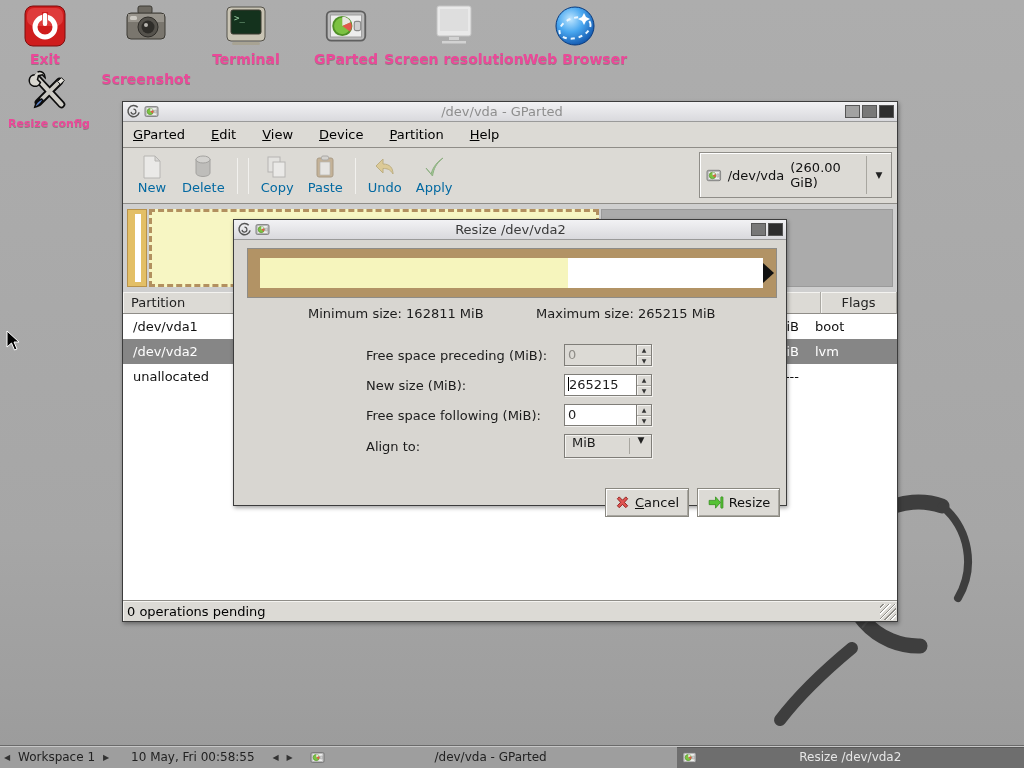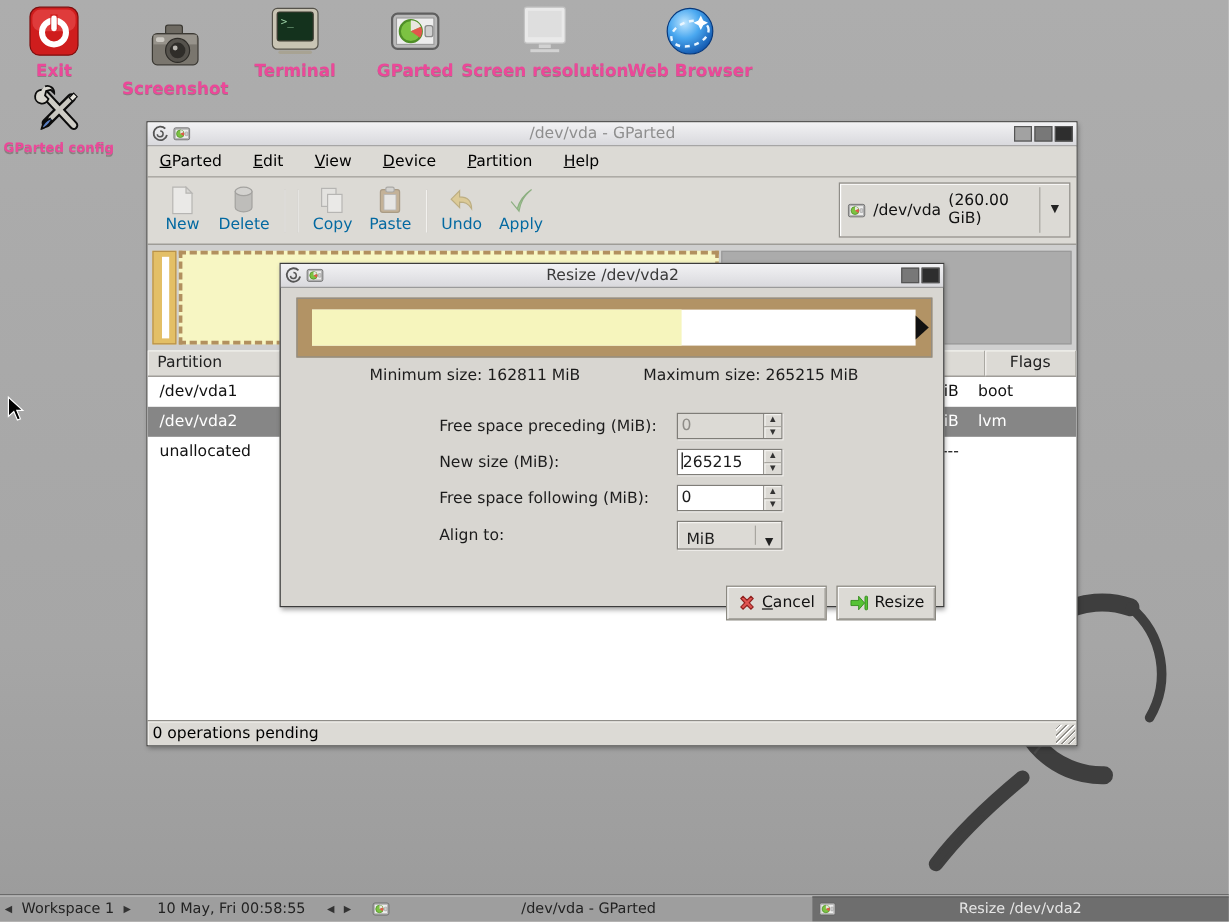--- a/index.html
+++ b/index.html
@@ -88,21 +88,21 @@
   .fctl { position:absolute; left:330px; width:88px; height:22px; display:flex; border:1px solid #7f7d78;
           background:#fff; box-shadow:1px 1px 0 #f2f1ee; }
   .fctl .fval { flex:1; padding:2px 1px 0 3px; font-size:13px; overflow:hidden; white-space:nowrap; position:relative; }
   .fctl.disabled { background:#dcdad5; } .fctl.disabled .fval { color:#8e8c87; }
   .caret { display:inline-block; width:1px; height:14px; background:#000; vertical-align:-2px; }
   .spin { width:15px; display:flex; flex-direction:column; border-left:1px solid #7f7d78; }
   .spin .sb { flex:1; background:#dcdad5; font-size:6px; line-height:9px; text-align:center; color:#333;
               box-shadow:inset 1px 1px 0 #f4f3f0; }
   .spin .sb + .sb { border-top:1px solid #a8a6a0; }
   .combo { position:absolute; left:330px; width:88px; height:24px; background:#dcdad5; border:1px solid #7f7d78;
-           box-shadow:inset 1px 1px 0 #f4f3f0,1px 1px 0 #f2f1ee; display:flex; align-items:flex-end; }
+           box-shadow:inset 1px 1px 0 #f4f3f0,1px 1px 0 #f2f1ee; display:flex; align-items:flex-start; }
   .combo .cval { flex:1; padding-left:7px; }
   .combo .csep { width:1px; align-self:stretch; margin:3px 1px; background:#a8a6a0; }
   .combo .carrow { width:20px; text-align:center; font-size:9px; color:#222; }
   .dlg-btn { position:absolute; height:29px; background:#dcdad5; border:1px solid #8a8880;
              box-shadow:inset 1px 1px 0 #fff, inset -1px -1px 0 #a8a6a0; display:flex; align-items:center;
              justify-content:center; gap:5px; font-size:13px; color:#111; }
   .dlg-btn u { text-decoration:underline; }
   #btn-cancel { left:371px; top:248px; width:84px; }
   #btn-resize { left:463px; top:248px; width:83px; }
 
@@ -161,21 +161,21 @@
       <rect x="1" y="1" width="40" height="40" rx="8" fill="#cf1d1d" stroke="#7d0e0e"></rect>
       <rect x="3" y="3" width="36" height="18" rx="7" fill="#e64848" opacity=".7"></rect>
       <circle cx="21" cy="22" r="10" fill="none" stroke="#fff" stroke-width="5"></circle>
       <rect x="18" y="7" width="6" height="13" fill="#cf1d1d"></rect>
       <rect x="18.7" y="8" width="4.6" height="13" rx="2" fill="#fff"></rect>
     </svg>
   </div>
   <div class="lbl">Exit</div>
 </div>
 
-<div class="desk-icon" style="left:96px; top:19px; width:100px;">
+<div class="desk-icon" style="left:96px; top:4px; width:100px;gap:20px;">
   <div class="glyph">
     <svg width="44" height="44" viewBox="0 0 44 44">
       <rect x="14" y="2" width="14" height="8" rx="2" fill="#6e6a62" stroke="#3c3a34"></rect>
       <rect x="3" y="9" width="38" height="26" rx="4" fill="#7a766e" stroke="#3c3a34"></rect>
       <rect x="4" y="10" width="36" height="8" fill="#97938b"></rect>
       <circle cx="24" cy="23" r="10" fill="#55524c" stroke="#2e2c28"></circle>
       <circle cx="24" cy="23" r="6.5" fill="#2f2d29"></circle>
       <circle cx="22" cy="21" r="2" fill="#b9b6b0"></circle>
       <rect x="6" y="12" width="7" height="4" rx="1.5" fill="#ccc9c2"></rect>
     </svg>
@@ -241,21 +241,21 @@
         <path d="M10 8 L36 36" stroke="#0c0c0c" stroke-width="8"></path>
         <path d="M34 12 L12 34" stroke="#0c0c0c" stroke-width="8"></path>
       </g>
       <path d="M10 8 L36 36" stroke="#cfcdc6" stroke-width="4.5" stroke-linecap="round"></path>
       <path d="M8 5 a6 6 0 1 0 6 8 l-3 -3 1 -4 4 -1 3 3 a6 6 0 0 0 -8 -6" fill="#d8d6cf" stroke="#0c0c0c" stroke-width="1.6"></path>
       <path d="M34 12 L16 30" stroke="#c9c7c0" stroke-width="4" stroke-linecap="round"></path>
       <path d="M36 8 l3 3 -4 4 -3 -3 Z" fill="#e6e4dd" stroke="#0c0c0c"></path>
       <path d="M16 30 q -7 3 -8 9 q 5 -1 9 -8" fill="#5b80c4" stroke="#0c0c0c" stroke-width="1.6"></path>
     </svg>
   </div>
-  <div class="lbl">GParted config</div>
+  <div class="lbl">Resize config</div>
 </div>
 
 <div class="window" id="main-win">
   <div class="titlebar">
     <div class="ticons">
       <svg width="15" height="15" viewBox="0 0 16 16">
           <use href="#i-spiral"></use>
         </svg>
       <svg width="15" height="15" viewBox="0 0 24 24">
           <use href="#i-gparted"></use>

